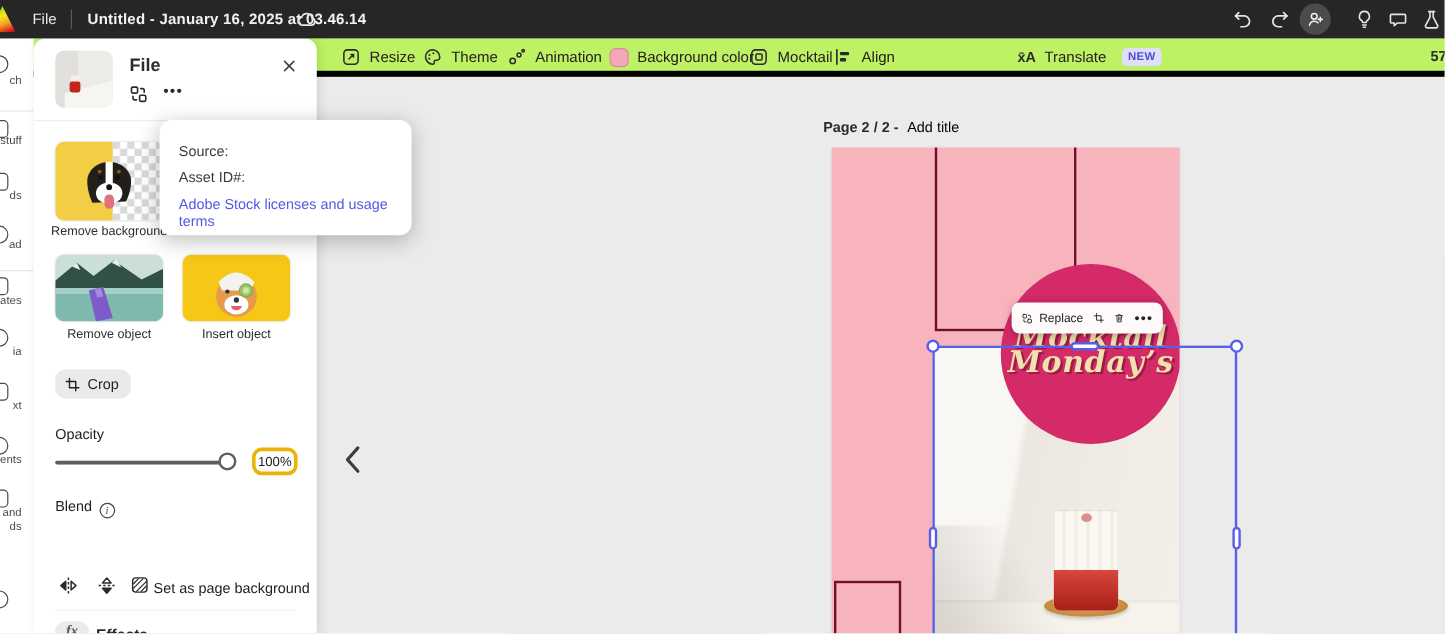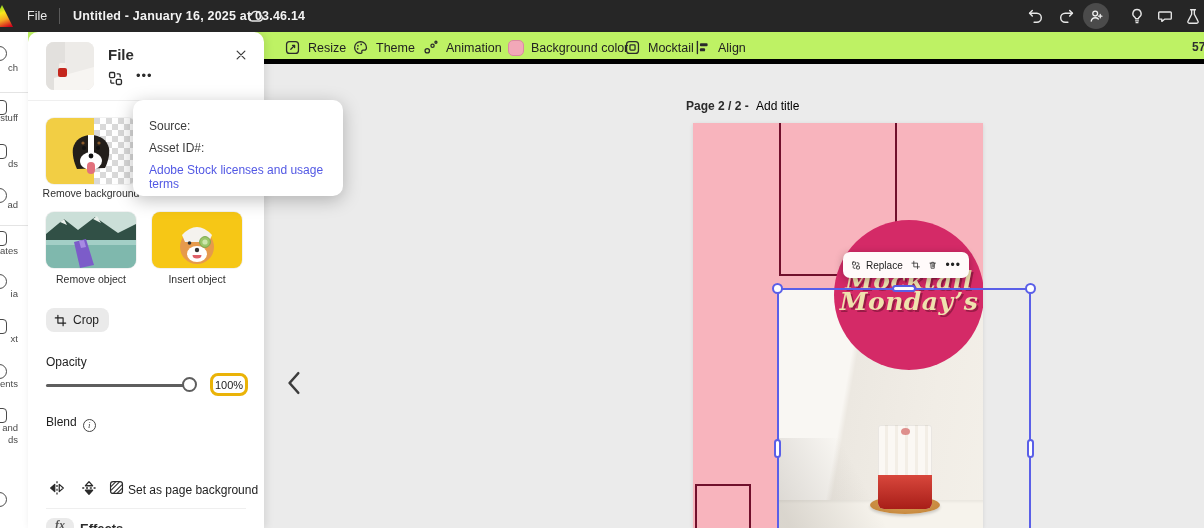--- a/index.html
+++ b/index.html
@@ -196,20 +196,25 @@
       <span>Mocktail</span>
     </div>
     <div class="tool-item" style="left:694px">
       <svg class="ic" width="17" height="17" viewBox="0 0 20 20" fill="none" stroke="currentColor" stroke-width="1.6" stroke-linecap="round">
           <path d="M4 3v14"></path>
           <rect x="7" y="5" width="9" height="3.4" rx="1" fill="currentColor" stroke="none"></rect>
           <rect x="7" y="11" width="6" height="3.4" rx="1" fill="currentColor" stroke="none"></rect>
         </svg>
       <span>Align</span>
     </div>
+    <div class="tool-item" style="left:848px">
+      <span class="tr-ic">x̄A</span>
+      <span>Translate</span>
+      <span class="new-badge">NEW</span>
+    </div>
     <div class="zoom-pct">57%</div>
   </div>
 
   <div class="page-label">
     <span class="b">Page 2 / 2 -</span>
     <span class="l">Add title</span>
   </div>
 
   <div class="page">
     <div class="frame1"></div>

